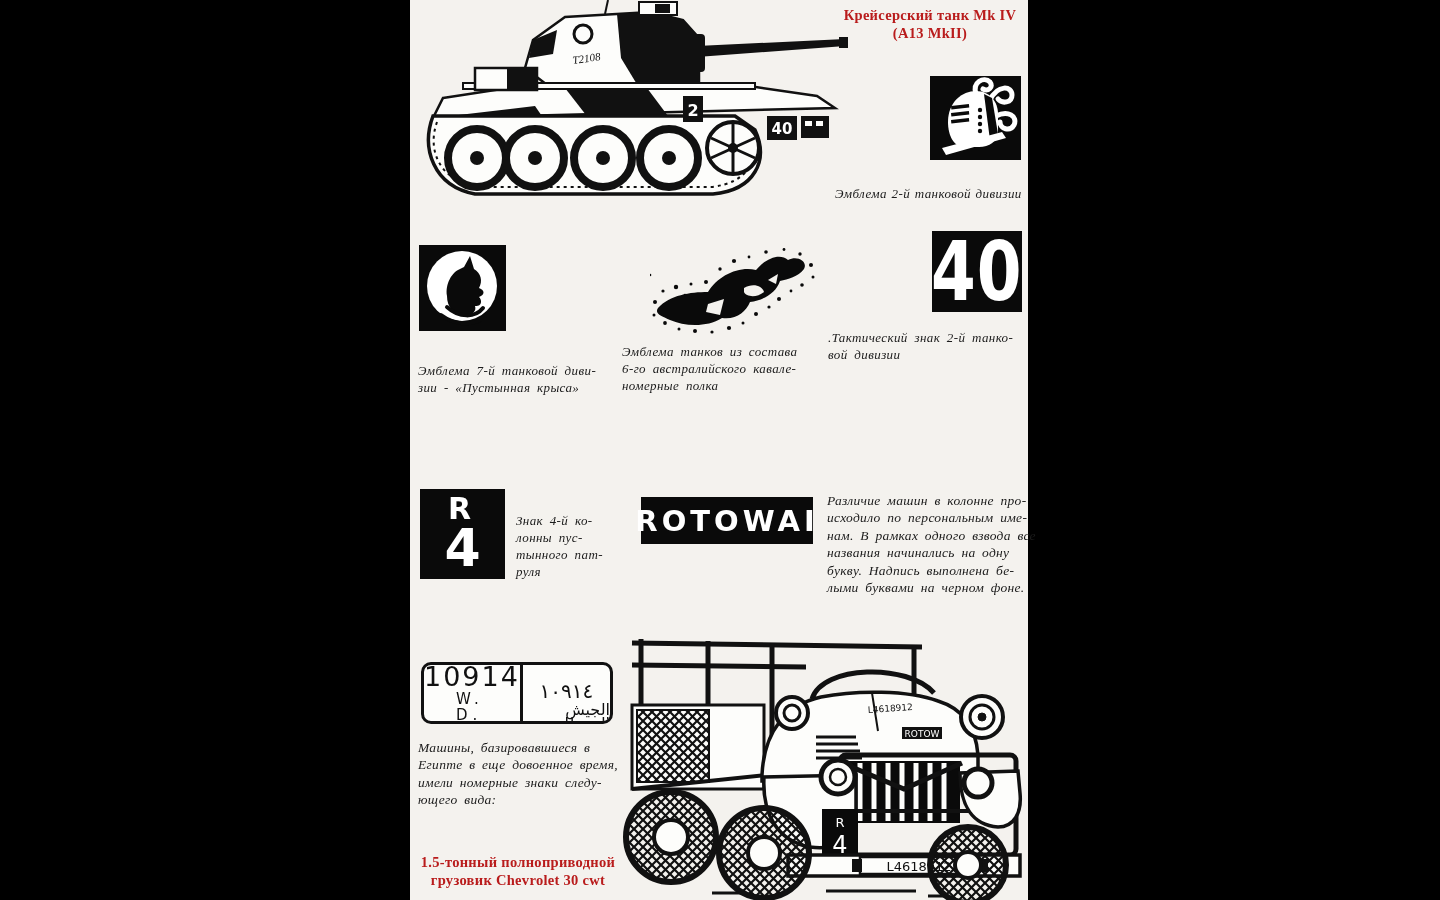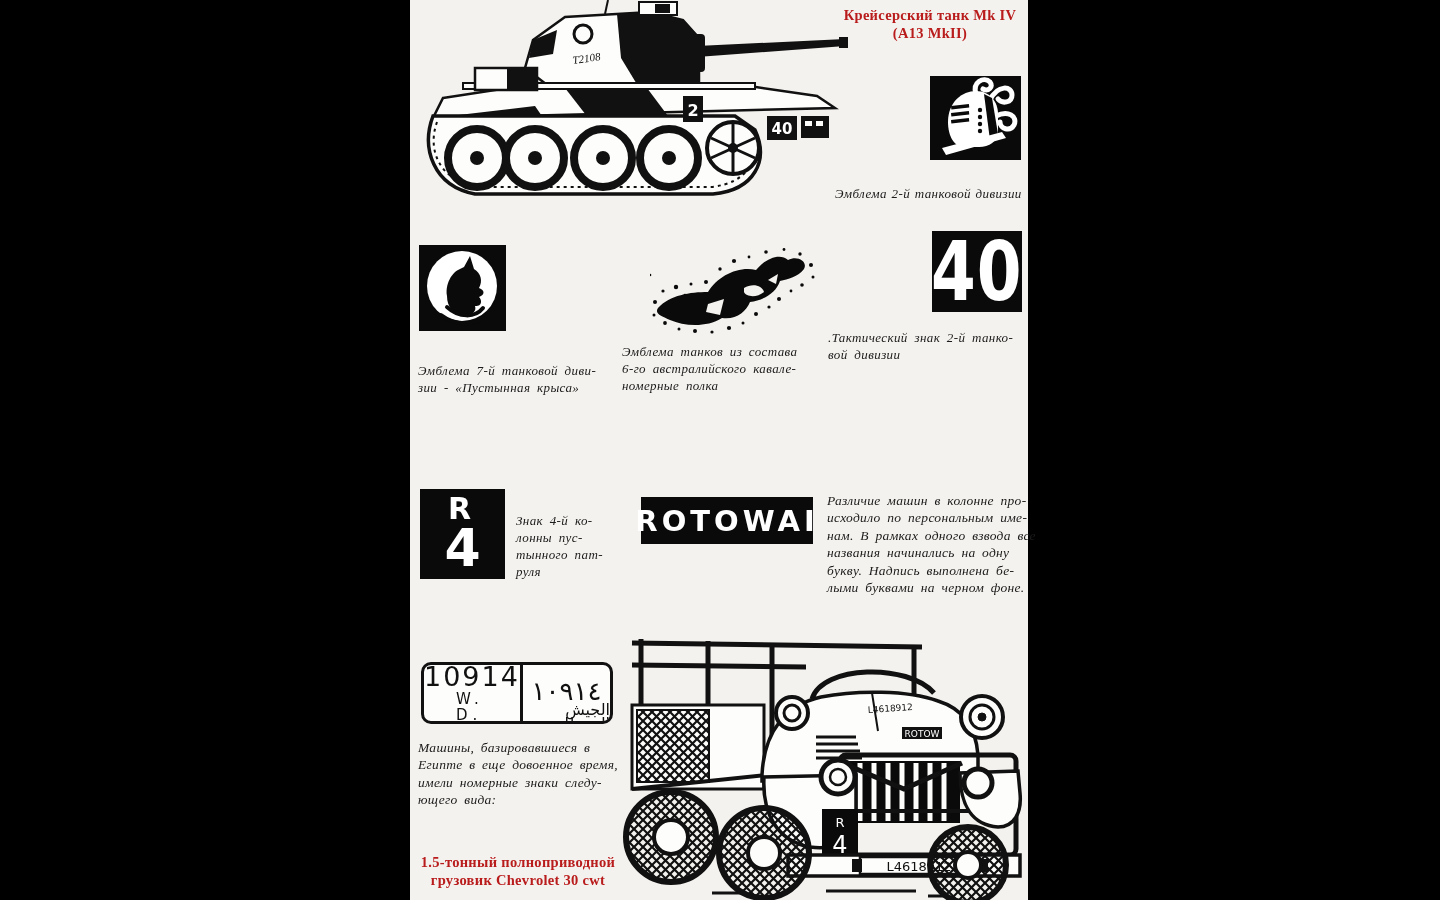--- a/index.html
+++ b/index.html
@@ -30,21 +30,21 @@
   
   .plate{display:flex;border:3px solid #111;border-radius:10px;
          background:#fdfdfb;overflow:hidden;}
   .plate .cell{flex:1;display:flex;flex-direction:column;align-items:center;
          justify-content:center;color:#111;}
   .plate .cell+.cell{border-left:3px solid #111;}
   .plate .num{font-family:"DejaVu Sans","Liberation Sans",sans-serif;
          font-size:27px;letter-spacing:2px;line-height:28px;}
   .plate .sub{font-family:"DejaVu Sans","Liberation Sans",sans-serif;
          font-size:15px;letter-spacing:5px;line-height:16px;margin-left:32px;}
-  .plate .anum{font-size:26px;line-height:24px;font-family:"DejaVu Sans",sans-serif;margin-top:24px;}
+  .plate .anum{font-size:20px;line-height:24px;font-family:"DejaVu Sans",sans-serif;margin-top:24px;}
   .plate .asub{font-size:16px;line-height:14px;direction:rtl;
          font-family:"DejaVu Sans",sans-serif;}
 </style>
 </head>
 <body>
 
 <div id="stage">
   <div id="paper">
 
     <svg class="abs" style="left:5px;top:0;" width="440" height="208" viewBox="0 0 440 208">

